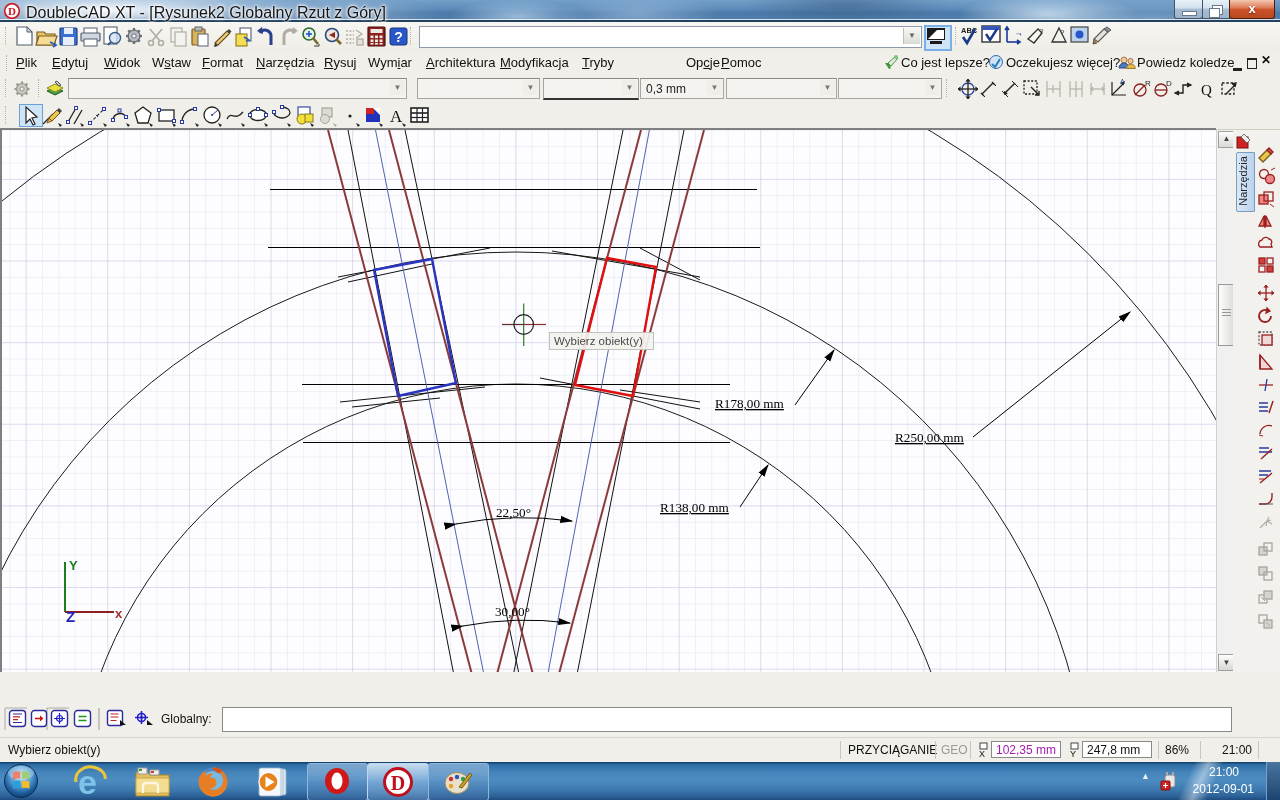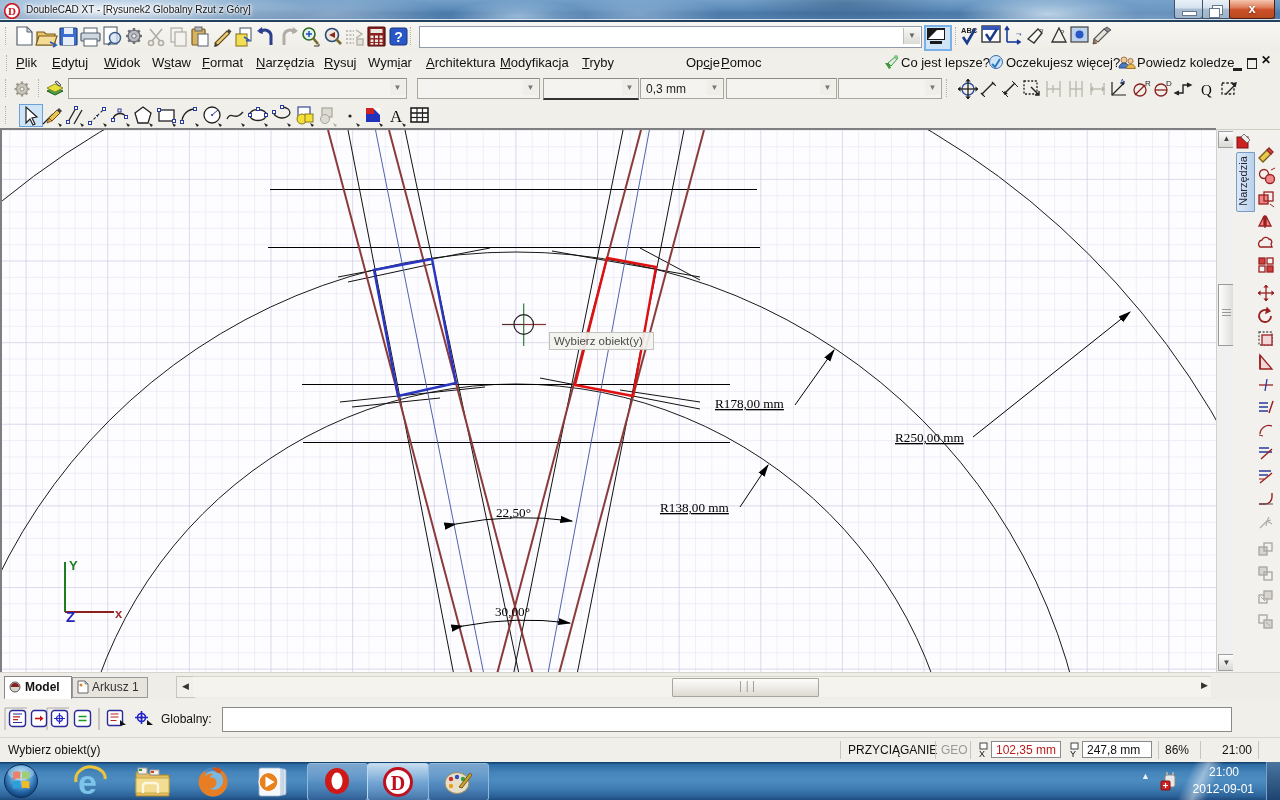--- a/index.html
+++ b/index.html
@@ -25,21 +25,21 @@
     radial-gradient(ellipse 140px 28px at 845px 4px,rgba(30,60,95,0.35),rgba(30,60,95,0) 75%),
     radial-gradient(ellipse 120px 26px at 1048px 14px,rgba(225,240,250,0.75),rgba(225,240,250,0) 75%),
     radial-gradient(ellipse 140px 30px at 1150px 20px,rgba(170,200,228,0.45),rgba(170,200,228,0) 75%);"></div>
   <div class="ab" style="left:0;top:19px;width:1280px;height:1px;background:rgba(255,255,255,0.75);"></div>
   <div class="ab" style="left:0;top:20px;width:1280px;height:2px;background:#23425f;"></div>
 
   <svg class="ab" style="left:4px;top:3px;" width="16" height="16" viewBox="0 0 16 16">
     <circle cx="8" cy="8" r="7.3" fill="#fff" stroke="#cf1620" stroke-width="1.6"></circle>
     <text x="8" y="12.2" font-family="Liberation Serif" font-size="11" font-weight="bold" fill="#cf1620" text-anchor="middle">D</text>
   </svg>
-  <div class="ab" style="left:26px;top:4px;font-size:10px;color:#151515;text-shadow:0 0 3px #fff,0 0 3px #fff,0 0 5px #fff;text-align:right;">DoubleCAD XT - [Rysunek2 Globalny Rzut z Góry]</div>
+  <div class="ab" style="left:26px;top:4px;font-size:16px;color:#151515;text-shadow:0 0 3px #fff,0 0 3px #fff,0 0 5px #fff;text-align:right;">DoubleCAD XT - [Rysunek2 Globalny Rzut z Góry]</div>
 
   <div class="ab" style="left:1174px;top:0;width:102px;height:19px;">
     <div class="ab" style="left:0;top:0;width:29px;height:19px;background:linear-gradient(180deg,#e9f1f8 0%,#d3e1ef 45%,#a9bed2 50%,#9cb3ca 100%);border:1px solid #41546b;border-top:none;border-radius:0 0 3px 3px;box-sizing:border-box;">
       <div class="ab" style="left:7px;top:11px;width:13px;height:3px;background:#fff;border:1px solid #68798e;"></div>
     </div>
     <div class="ab" style="left:28px;top:0;width:28px;height:19px;background:linear-gradient(180deg,#e9f1f8 0%,#d3e1ef 45%,#a9bed2 50%,#9cb3ca 100%);border:1px solid #41546b;border-top:none;box-sizing:border-box;">
       <div class="ab" style="left:9px;top:5px;width:9px;height:8px;background:#fff;border:1px solid #68798e;"></div>
       <div class="ab" style="left:6px;top:8px;width:9px;height:8px;background:#fff;border:1px solid #68798e;"></div>
     </div>
     <div class="ab" style="left:55px;top:0;width:46px;height:19px;background:linear-gradient(180deg,#f3c6ae 0%,#e0815f 40%,#cc4f28 55%,#b84a20 100%);border:1px solid #4c1d10;border-top:none;border-radius:0 0 3px 3px;box-sizing:border-box;color:#fff;font-size:13px;font-weight:bold;text-align:center;line-height:17px;text-shadow:0 1px 2px #7a2810;">x</div>
@@ -722,44 +722,20 @@
           </g>
       <g transform="translate(3,476)" stroke="#a8a5a0">
             <rect x="1" y="1" width="8" height="8" fill="none"></rect>
             <rect x="6" y="6" width="8" height="8" fill="#d8d5d0"></rect>
             <path d="M8,8 l4,4" stroke-width="1"></path>
           </g>
     </g>
   </svg>
 </div>
 
-<div class="ab" id="tabrow" style="left:0;top:672px;width:1280px;height:27px;background:#efede7;border-top:1px solid #d8d5cc;">
-  <div class="ab" style="left:4px;top:3px;width:66px;height:21px;background:#fff;border:1px solid #888;border-bottom:2px solid #fff;border-radius:0 0 0 0;">
-    <svg class="ab" style="left:3px;top:3px;" width="14" height="14" viewBox="0 0 14 14">
-          <circle cx="7" cy="7" r="5" fill="#d8d5cc" stroke="#555"></circle>
-          <path d="M3,7 a4,4 0 0 1 8,0" fill="#8a2020"></path>
-        </svg>
-    <span class="ab" style="left:20px;top:3px;font-size:12px;font-weight:bold;color:#111;">Model</span>
-  </div>
-  <div class="ab" style="left:72px;top:4px;width:74px;height:19px;background:#e7e4dd;border:1px solid #999;">
-    <svg class="ab" style="left:4px;top:2px;" width="12" height="14" viewBox="0 0 12 14">
-          <path d="M1,1 h7 l3,3 v9 h-10 z" fill="#fff" stroke="#666"></path>
-          <path d="M8,1 l3,3 h-3 z" fill="#ccc" stroke="#666" stroke-width="0.7"></path>
-          <circle cx="4" cy="5" r="1.5" fill="#cc8a2a"></circle>
-        </svg>
-    <span class="ab" style="left:19px;top:2px;font-size:12px;color:#333;">Arkusz 1</span>
-  </div>
-  <div class="ab" style="left:176px;top:3px;width:17px;height:20px;background:#f2f0ea;border:1px solid #c8c5bc;color:#333;font-size:9px;text-align:center;line-height:19px;">◀</div>
-  <div class="ab" style="left:193px;top:3px;width:1018px;height:20px;background:#f5f3ee;border-top:1px solid #d8d5cc;">
-    <div class="ab" style="left:479px;top:1px;width:145px;height:17px;background:linear-gradient(180deg,#fdfdfc,#dddad2);border:1px solid #a8a59c;border-radius:1px;">
-      <span style="position:absolute;left:65px;top:2px;font-size:9px;color:#777;letter-spacing:1px;">│││</span>
-    </div>
-  </div>
-  <div class="ab" style="left:1197px;top:3px;width:15px;height:20px;color:#333;font-size:9px;text-align:center;line-height:19px;">▶</div>
-</div>
 
 <div class="ab" id="cmdrow" style="left:0;top:699px;width:1280px;height:38px;background:#f1efe9;">
   <svg class="ab" style="left:4px;top:7px;" width="160" height="26" viewBox="0 0 160 26">
     <path d="M1,24 V2 h22" fill="none" stroke="#aaa"></path>
     <path d="M43,24 V2 h22" fill="none" stroke="#aaa"></path>
     <g transform="translate(5,4)">
           <rect x="0.5" y="0.5" width="16" height="16" rx="3" fill="#fff" stroke="#2a2a9a" stroke-width="1.4"></rect>
           <path d="M4,4 h9 M4,12.5 h9" stroke="#2a2a9a" stroke-width="1.2"></path>
           <path d="M4,6.8 h7 M4,9.6 h5" stroke="#bb2222" stroke-width="1.2"></path>
         </g>
@@ -800,21 +776,21 @@
   <span class="ab" style="left:941px;top:5px;font-size:12px;color:#999;">GEO</span>
   <span class="ab" style="left:1165px;top:5px;font-size:12px;color:#111;">86%</span>
   <span class="ab" style="left:1222px;top:5px;font-size:12px;color:#111;">21:00</span>
   <div class="ab" style="left:840px;top:3px;height:18px;border-left:1px solid #c8c5bc;"></div>
   <div class="ab" style="left:935px;top:3px;height:18px;border-left:1px solid #c8c5bc;"></div>
   <div class="ab" style="left:970px;top:3px;height:18px;border-left:1px solid #c8c5bc;"></div>
   <svg class="ab" style="left:978px;top:4px;" width="12" height="16" viewBox="0 0 12 16">
         <rect x="2" y="1" width="7" height="6" fill="#fff" stroke="#444"></rect>
         <text x="1" y="15" font-size="9" fill="#111">X</text>
       </svg>
-  <div class="ab" style="left:991px;top:3px;width:70px;height:17px;background:#fff;border:1px solid #8a8a8a;font-size:12px;color:#b91c1c;padding:1px 0 0 4px;box-sizing:border-box;">102,35 mm</div>
+  <div class="ab" style="left:991px;top:3px;width:70px;height:17px;background:#fff;border:1px solid #8a8a8a;font-size:12px;color:#a21caf;padding:1px 0 0 4px;box-sizing:border-box;">102,35 mm</div>
   <svg class="ab" style="left:1069px;top:4px;" width="12" height="16" viewBox="0 0 12 16">
         <rect x="2" y="1" width="7" height="6" fill="#fff" stroke="#444"></rect>
         <text x="1" y="15" font-size="9" fill="#111">Y</text>
       </svg>
   <div class="ab" style="left:1082px;top:3px;width:70px;height:17px;background:#fff;border:1px solid #8a8a8a;font-size:12px;color:#111;padding:1px 0 0 4px;box-sizing:border-box;">247,8 mm</div>
   <div class="ab" style="left:1158px;top:3px;height:18px;border-left:1px solid #c8c5bc;"></div>
   <div class="ab" style="left:1200px;top:3px;height:18px;border-left:1px solid #c8c5bc;"></div>
   <div class="ab" style="left:1258px;top:3px;height:18px;border-left:1px solid #c8c5bc;"></div>
 </div>
 

